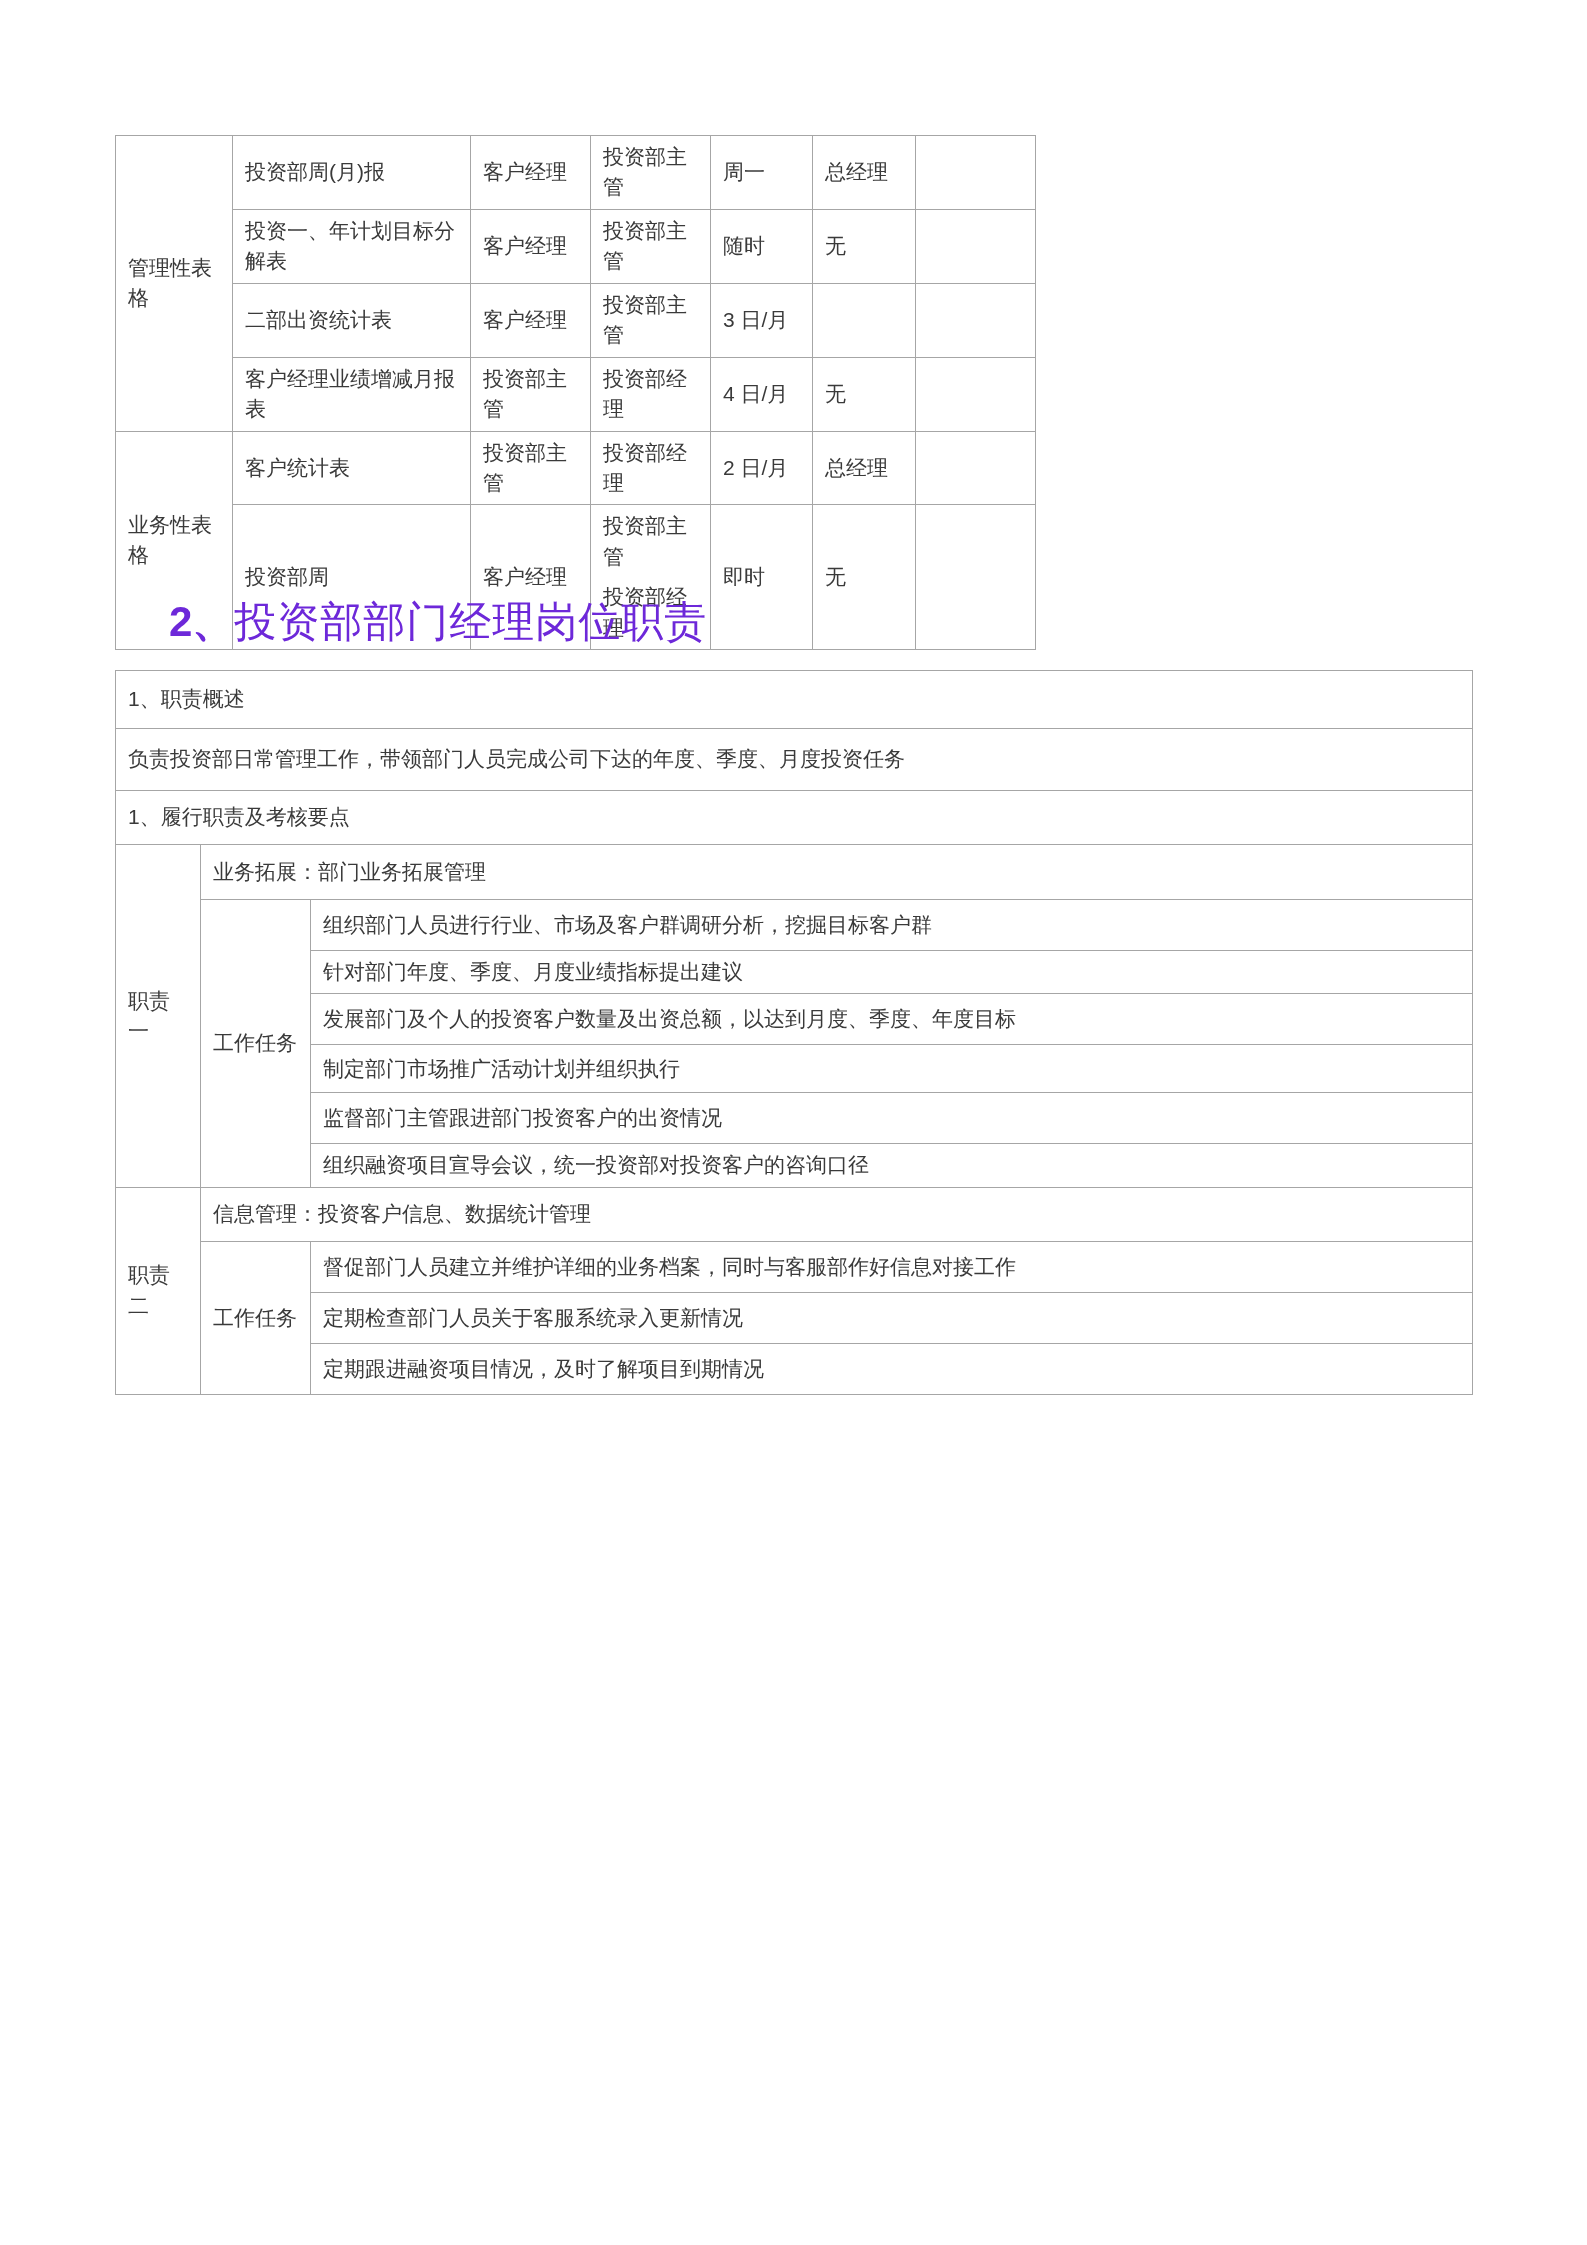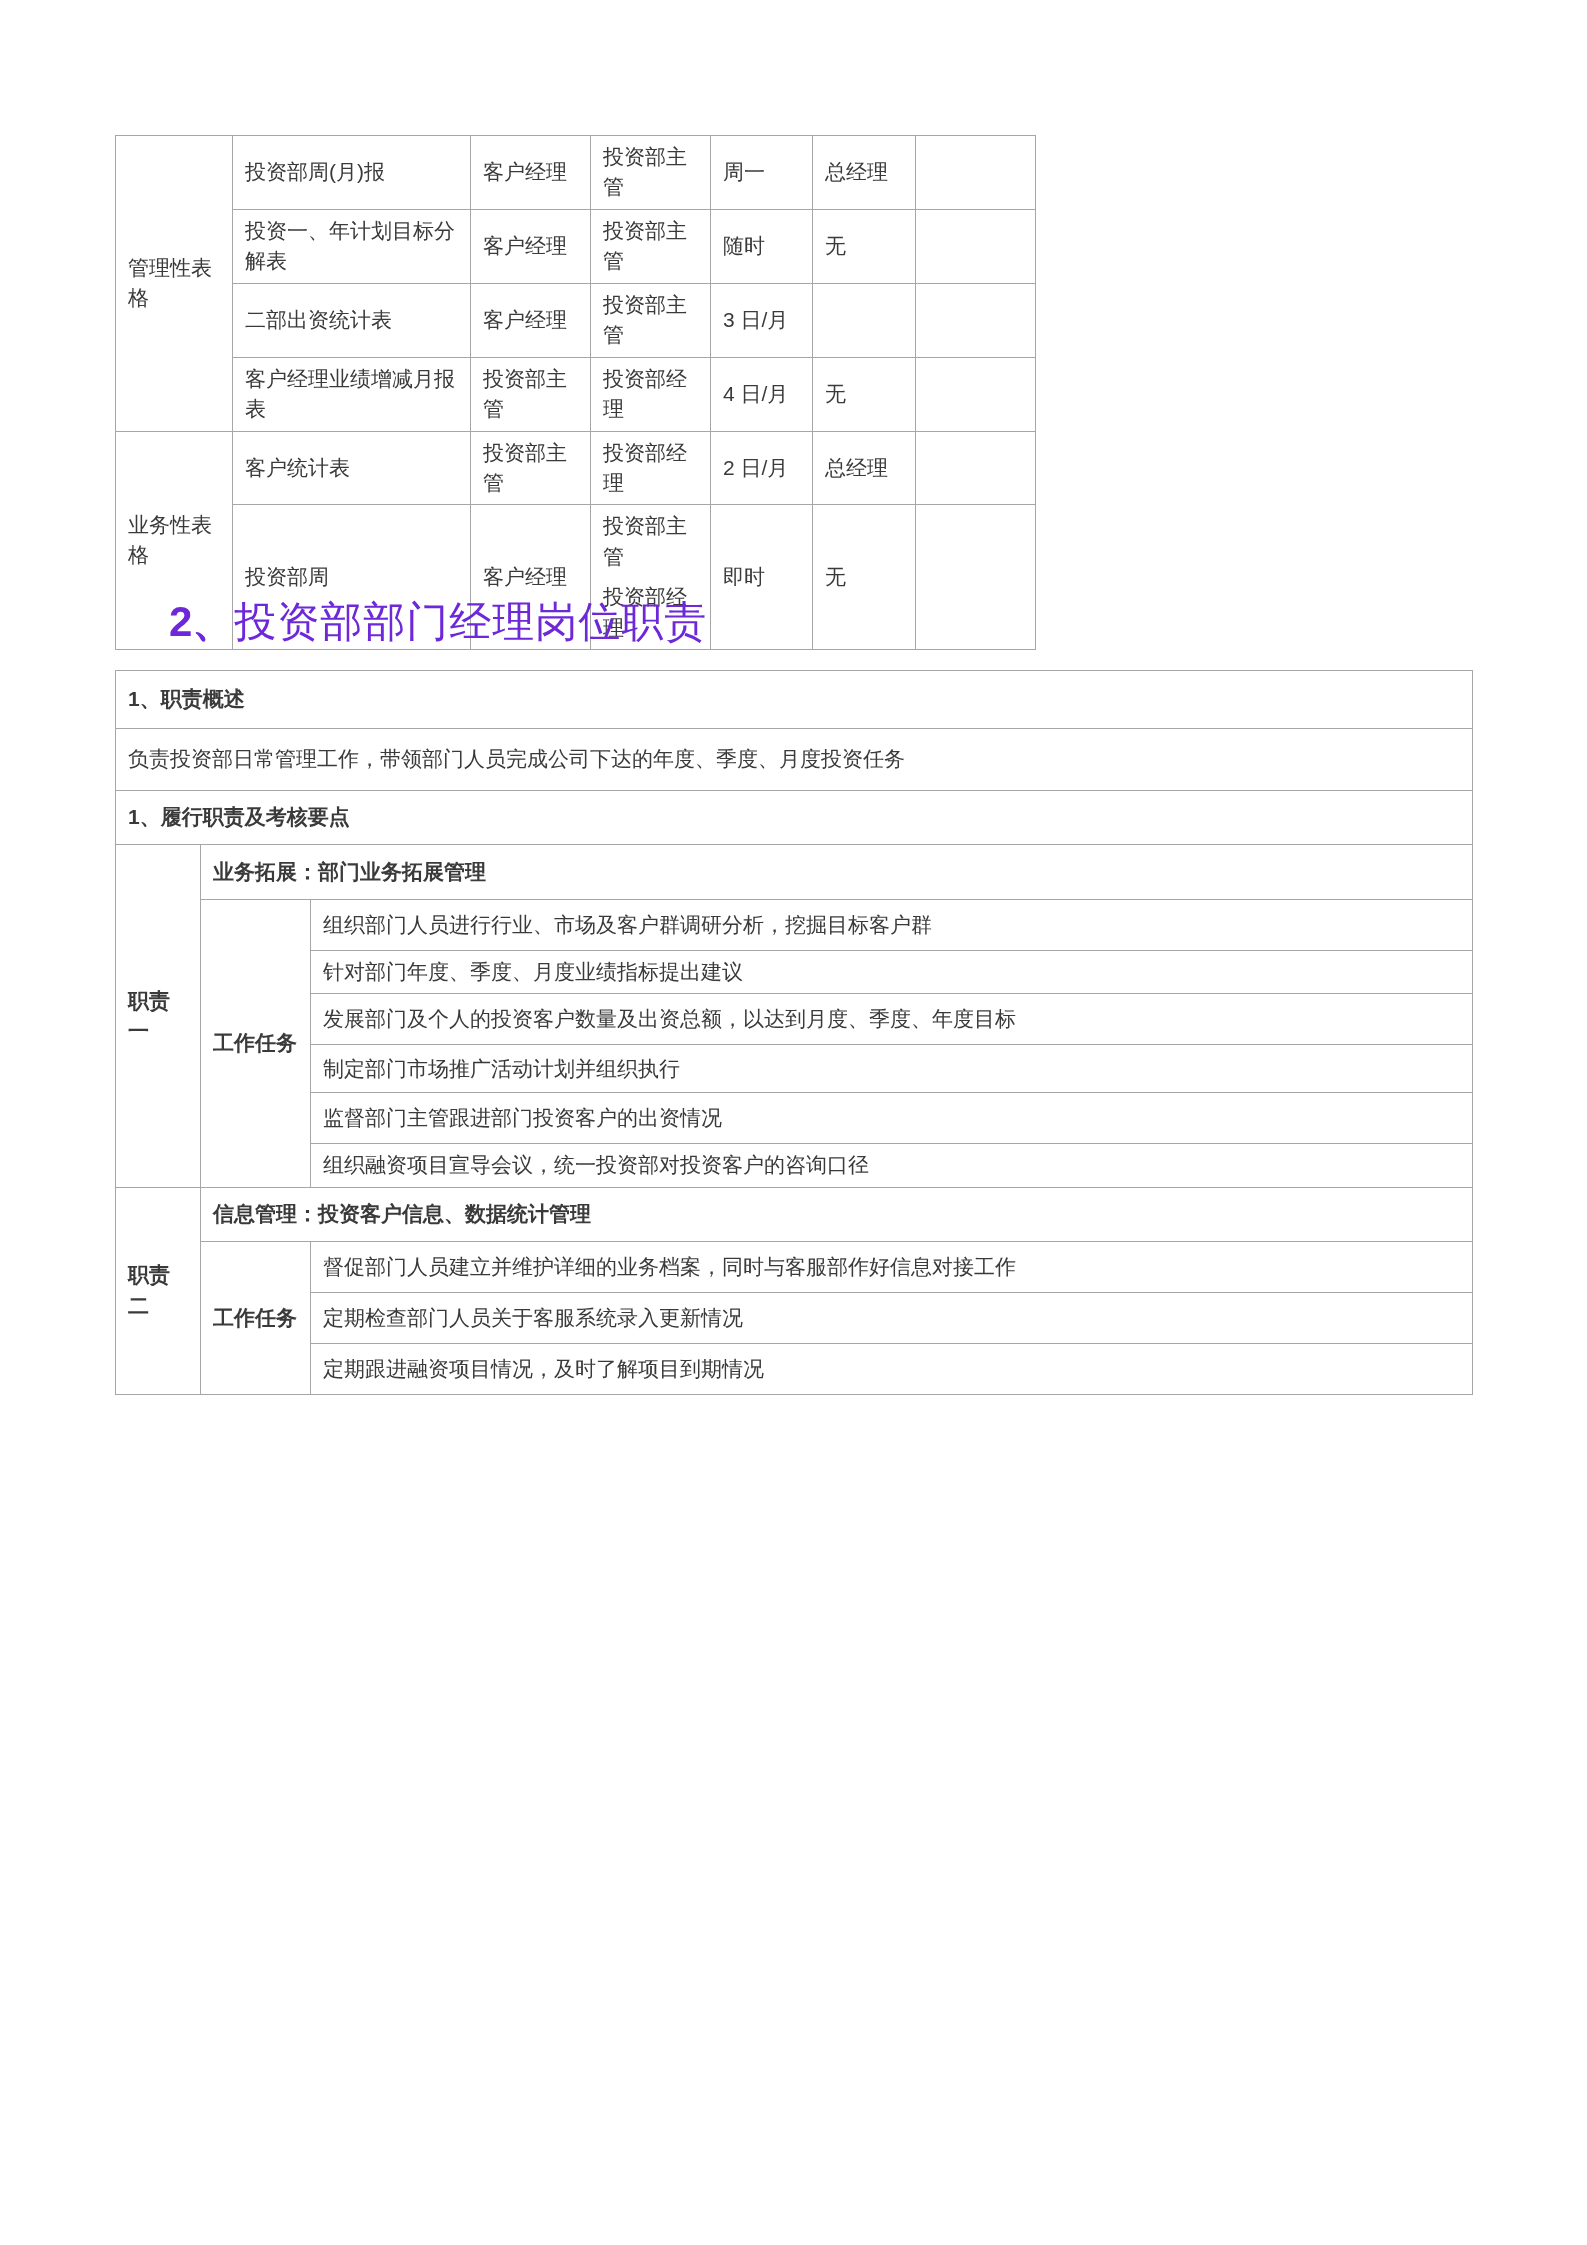--- a/index.html
+++ b/index.html
@@ -19,21 +19,21 @@
   }
   table.t td {
     border: 1px solid #a6a6a6;
     font-size: 21px;
     line-height: 1.45;
     color: #3a3a3a;
     vertical-align: middle;
     padding: 6px 12px;
     overflow: hidden;
   }
-  .bold { font-weight: bold; margin-top: 20px; }
+  .bold { font-weight: normal; margin-top: 20px; }
   .forms {
     position: absolute;
     left: 115px;
     top: 135px;
     width: 920px;
   }
   .duties {
     position: absolute;
     left: 115px;
     top: 670px;

